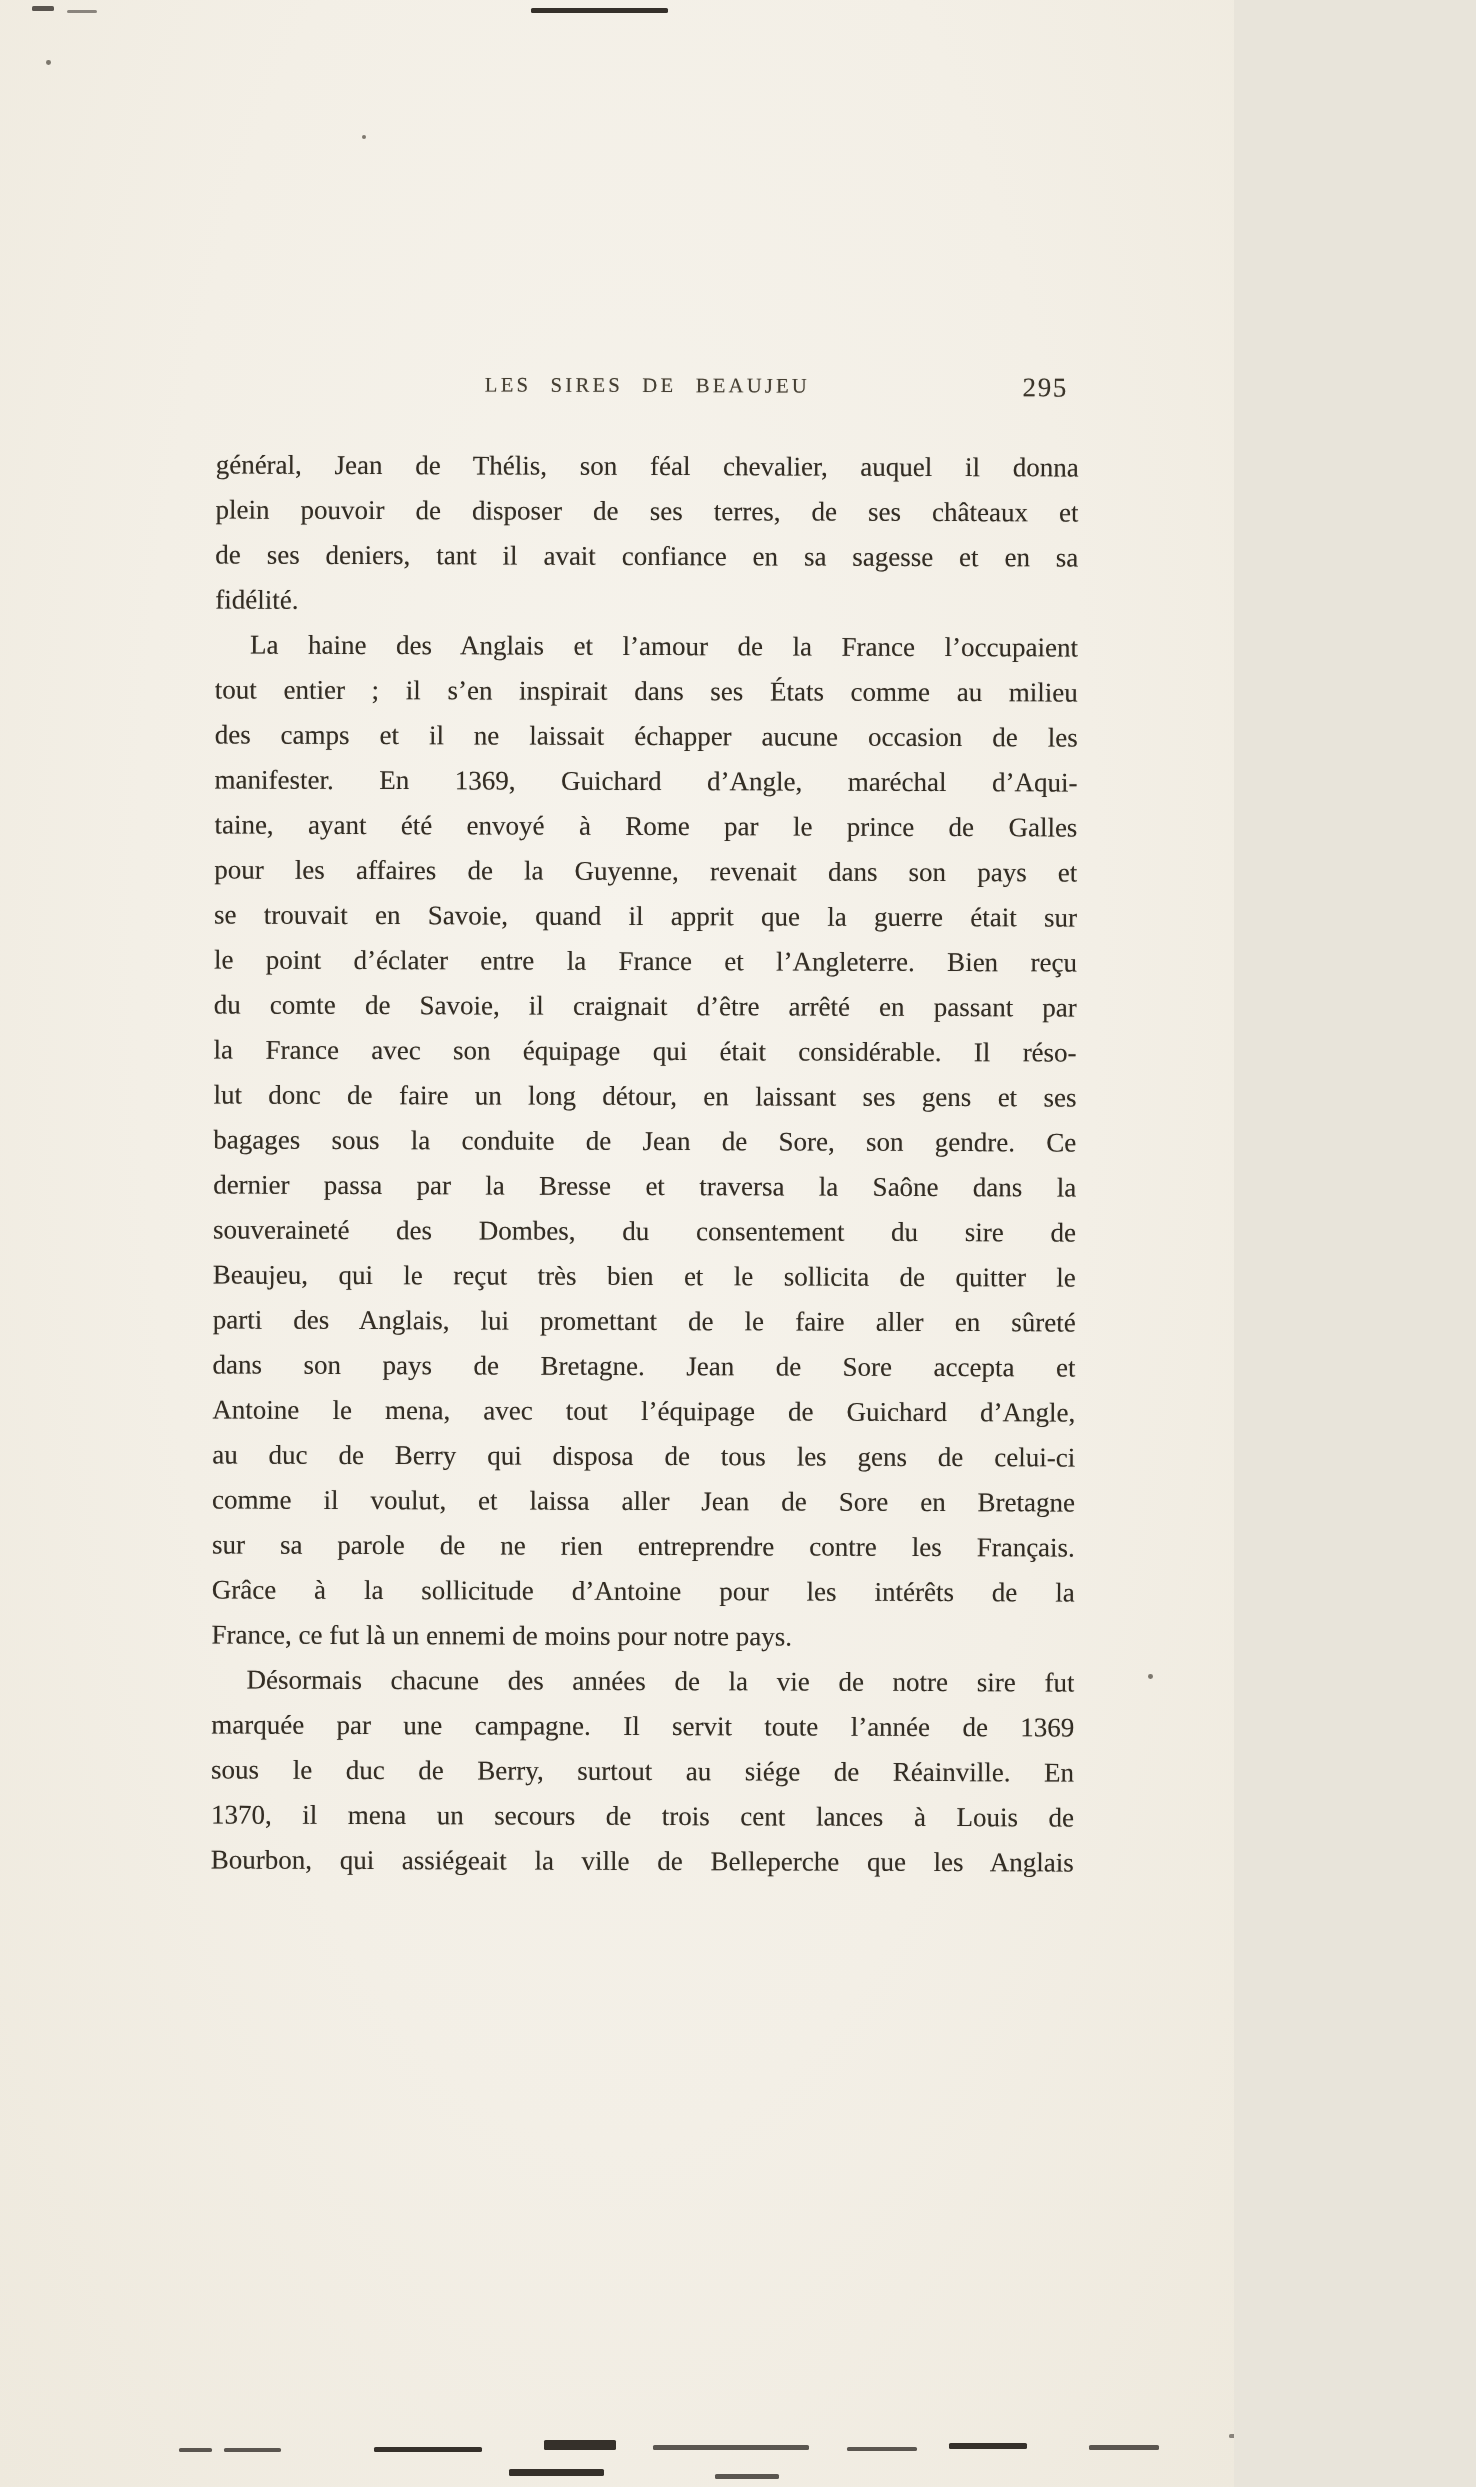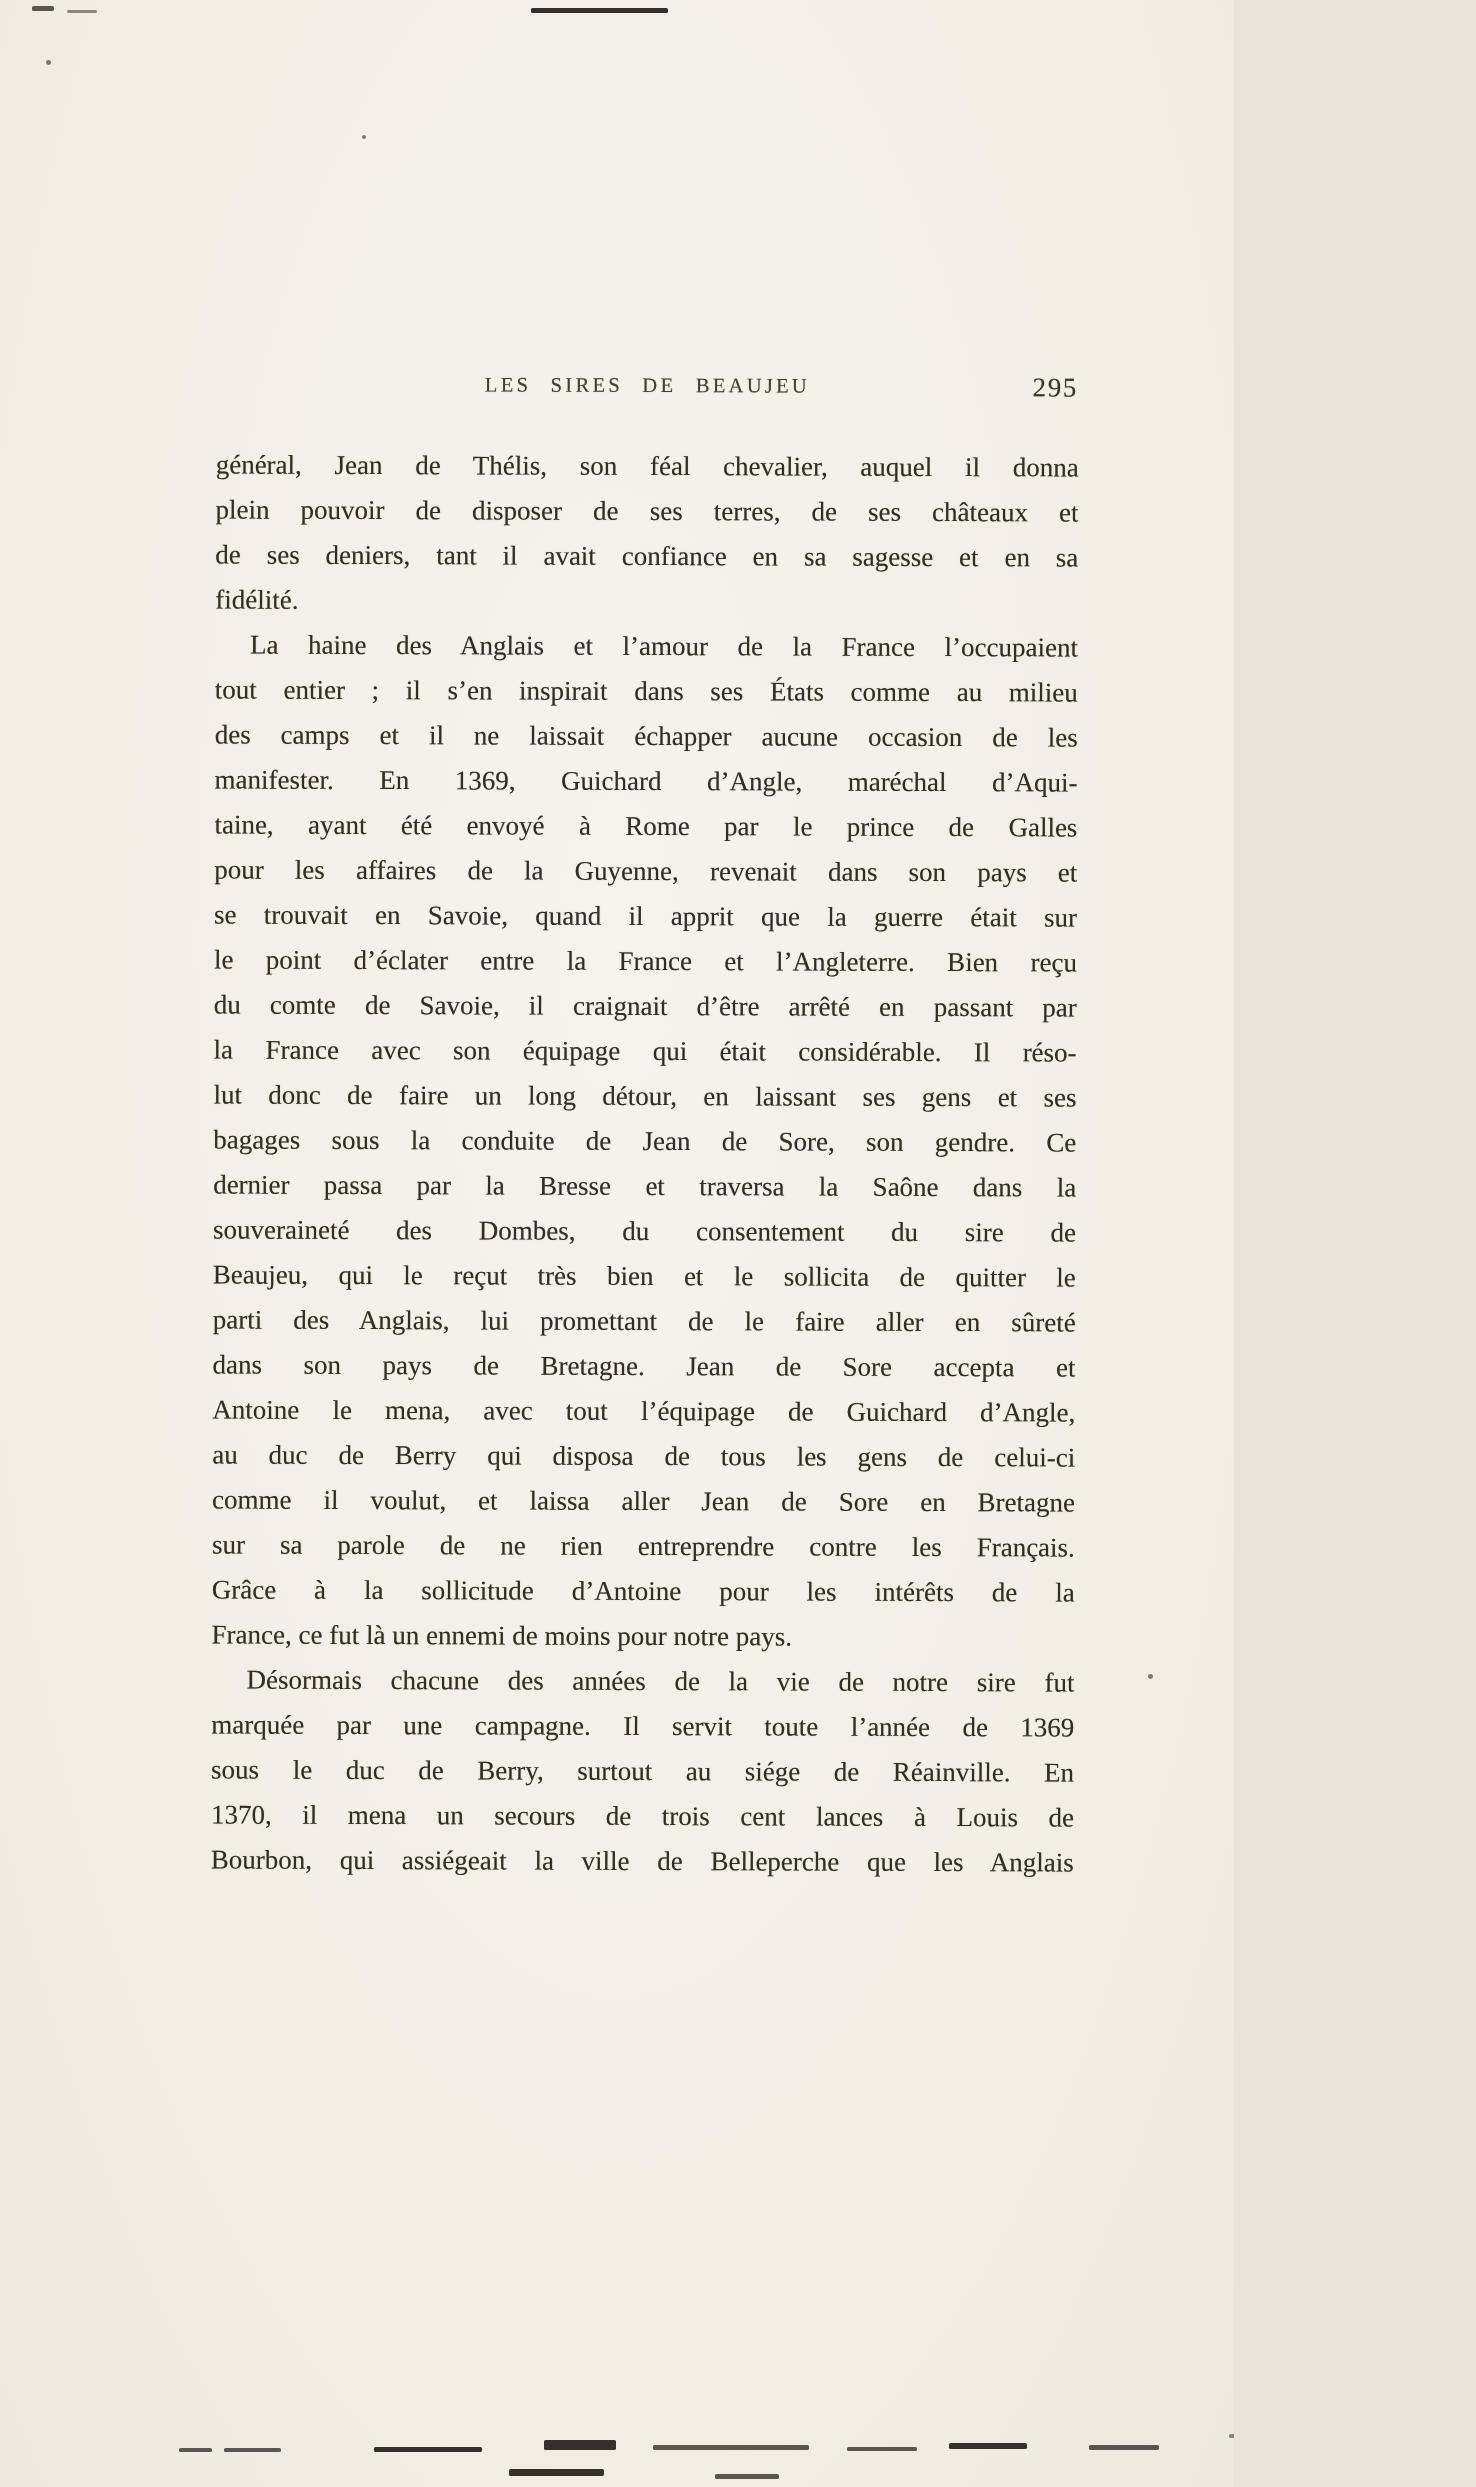--- a/index.html
+++ b/index.html
@@ -35,21 +35,21 @@
     right: 0;
     text-align: center;
     font-size: 20.7px;
     letter-spacing: 3.2px;
     word-spacing: 11px;
     color: #453f33;
     text-shadow: 0 0 0.8px rgba(60,53,42,0.45);
   }
   .page-number {
     position: absolute;
-    right: 1px;
+    right: 11px;
     top: -3.2px;
     font-size: 27px;
     letter-spacing: 1.6px;
     color: #3b352a;
     text-shadow: 0 0 0.8px rgba(60,53,42,0.45);
   }
   .body-text {
     font-size: 27px;
     text-shadow: 0 0 0.8px rgba(51,45,36,0.42);
   }

